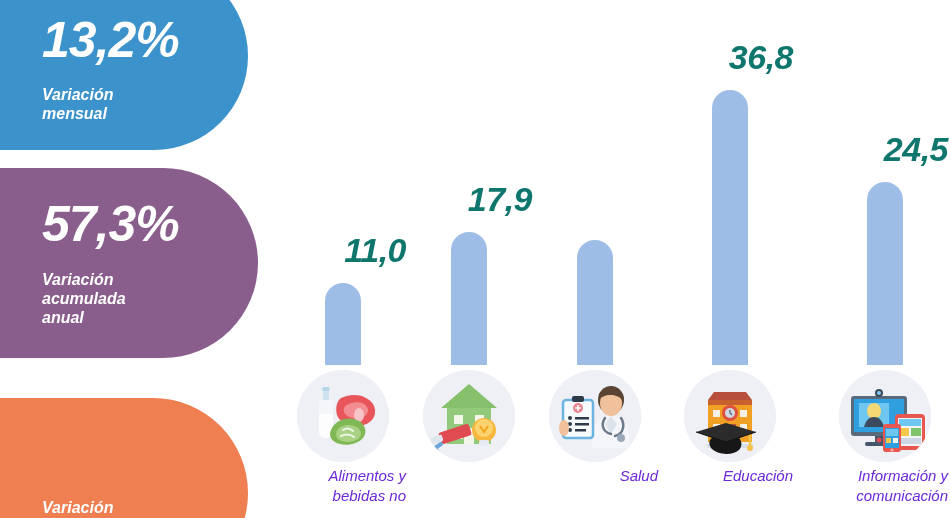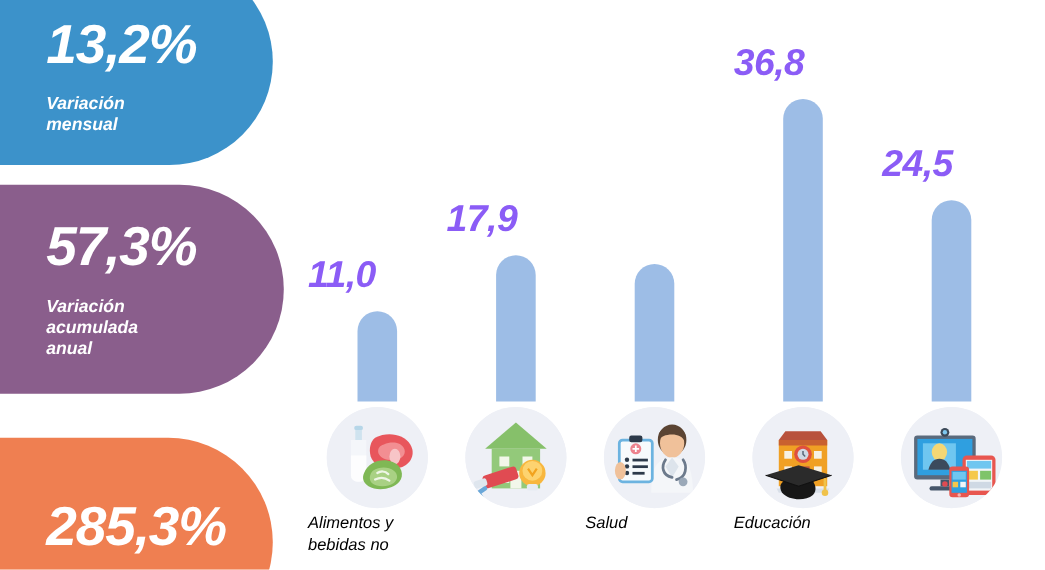--- a/index.html
+++ b/index.html
@@ -84,24 +84,24 @@
   }
   .bar-group {
     position: absolute;
     bottom: 0;
     width: 126px;
     height: 518px;
   }
   .bar-value {
     position: absolute;
     width: 100%;
-    text-align: left;
+    text-align: right;
     font-size: 34px;
     font-weight: bold;
-    color: #8b5cf6;
+    color: #0f766e;
     letter-spacing: -0.5px;
   }
   .bar {
     position: absolute;
     left: 50%;
     transform: translateX(-50%);
     width: 36px;
     bottom: 153px;
     background: #9dbde6;
     border-radius: 18px 18px 0 0;
@@ -115,24 +115,24 @@
     height: 92px;
     border-radius: 50%;
     background: #eef0f6;
     overflow: hidden;
   }
   .bar-icon svg { display: block; width: 92px; height: 92px; }
   .bar-label {
     position: absolute;
     bottom: 0;
     width: 100%;
-    text-align: left;
+    text-align: right;
     font-size: 15px;
     line-height: 1.35;
-    color: #000000;
+    color: #6d28d9;
     white-space: pre-line;
     height: 52px;
   }
 </style>
 </head>
 <body>
 
 <div id="infographic">
 
   <div class="stat-pill" id="pill-monthly">
@@ -142,21 +142,20 @@
   </div>
 
   <div class="stat-pill" id="pill-accumulated">
     <div class="stat-value">57,3%</div>
     <div class="stat-label">Variación
 acumulada
 anual</div>
   </div>
 
   <div class="stat-pill" id="pill-interannual">
-    <div class="stat-value">285,3%</div>
     <div class="stat-label">Variación</div>
   </div>
 
   <div id="chart">
 
     <div class="bar-group" style="left:-2px">
       <div class="bar-value" style="top:231px">11,0</div>
       <div class="bar" style="height:82px"></div>
       <div class="bar-icon">
         <svg viewBox="0 0 92 92">
@@ -250,21 +249,21 @@
           <path d="M26 70c6-8 18-10 26-5 6 4 7 11 3 15-7 6-22 5-28-2-2-3-2-6-1-8z" fill="#171717"></path>
           <path d="M12 62l30-9 30 9-30 10z" fill="#2b2b2b"></path>
           <path d="M12 62l30 10 30-10" fill="none" stroke="#111" stroke-width="1"></path>
           <path d="M66 66v10" stroke="#f0c24a" stroke-width="2.5" stroke-linecap="round"></path>
           <circle cx="66" cy="78" r="3" fill="#f0c24a"></circle>
         </svg>
       </div>
       <div class="bar-label">Educación</div>
     </div>
 
-    <div class="bar-group" style="left:520px">
+    <div class="bar-group" style="left:540px">
       <div class="bar-value" style="top:130px">24,5</div>
       <div class="bar" style="height:183px"></div>
       <div class="bar-icon">
         <svg viewBox="0 0 92 92">
           <circle cx="46" cy="46" r="46" fill="#eef0f6"></circle>
           <rect x="12" y="26" width="56" height="40" rx="3" fill="#5a6a7d"></rect>
           <rect x="15" y="29" width="50" height="33" fill="#2f9fe0"></rect>
           <circle cx="40" cy="23" r="4" fill="#3c4a59"></circle>
           <circle cx="40" cy="23" r="2" fill="#7ec8ef"></circle>
           <rect x="20" y="33" width="30" height="24" fill="#6fc6f0"></rect>
@@ -280,16 +279,18 @@
           <rect x="72" y="58" width="10" height="8" fill="#7fc46a"></rect>
           <rect x="60" y="68" width="22" height="6" fill="#cfd9e4"></rect>
           <rect x="44" y="54" width="18" height="28" rx="3" fill="#e8564f"></rect>
           <rect x="46" y="58" width="14" height="20" fill="#2f9fe0"></rect>
           <rect x="47" y="59" width="12" height="7" fill="#6fc6f0"></rect>
           <rect x="47" y="68" width="5" height="5" fill="#f5c84c"></rect>
           <rect x="54" y="68" width="5" height="5" fill="#f2f5f8"></rect>
           <circle cx="53" cy="80" r="1.6" fill="#f7b3ae"></circle>
         </svg>
       </div>
+      <div class="bar-label">Información y
+comunicación</div>
     </div>
 
   </div>
 </div>
 
 </body></html>

